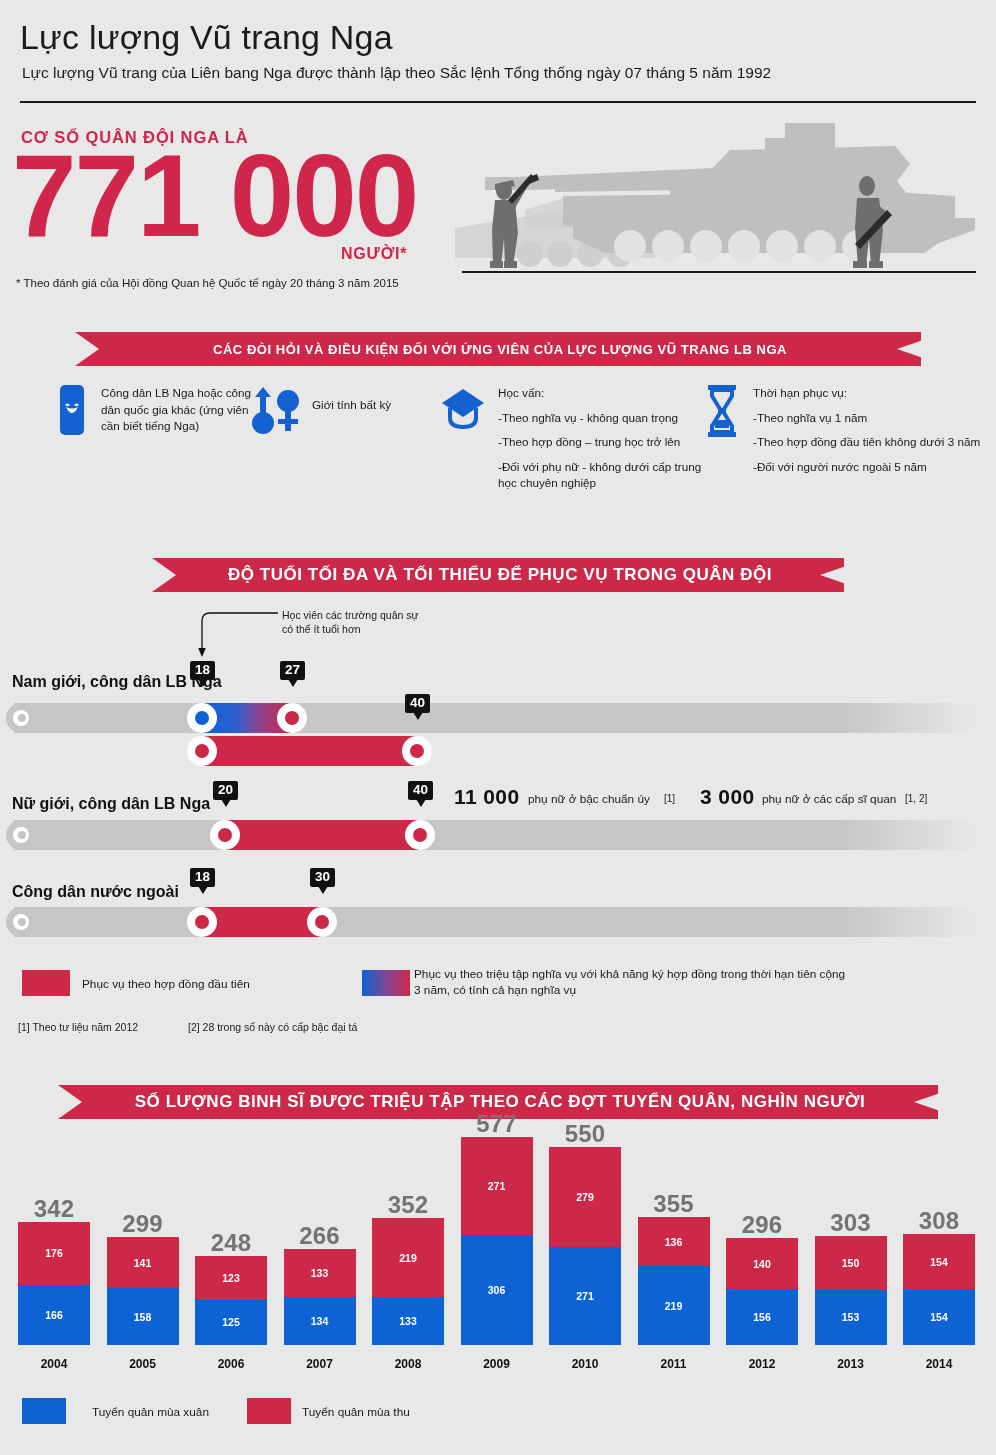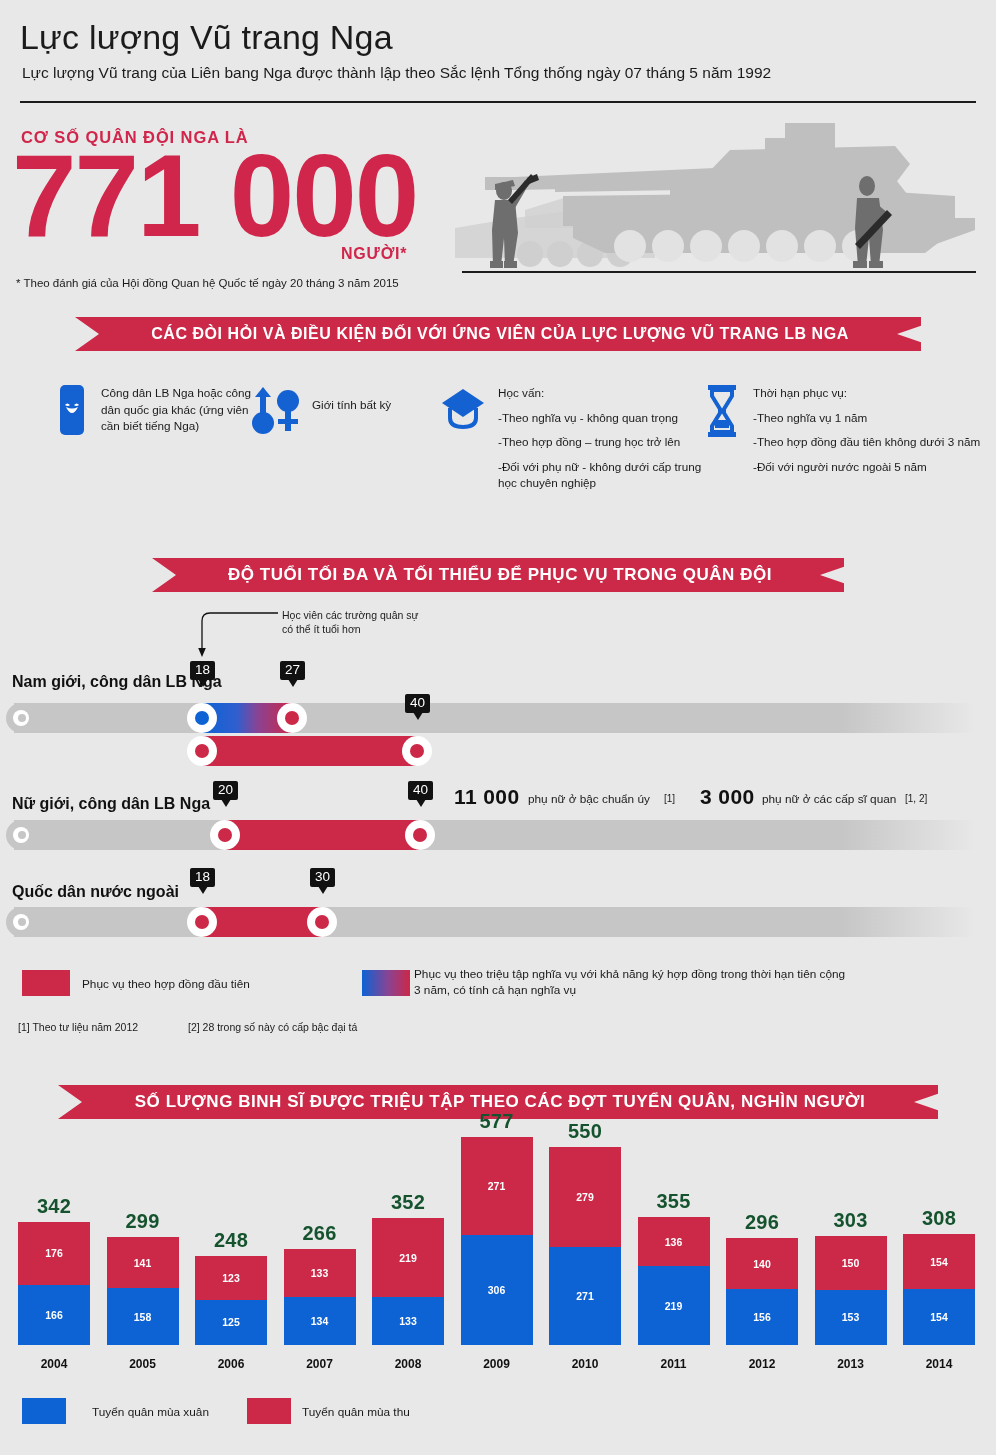--- a/index.html
+++ b/index.html
@@ -52,21 +52,21 @@
 
   
   .banner {
     position: absolute; height: 34px;
     background: #cc2848;
     display: flex; align-items: center; justify-content: center;
     color: #fff; font-weight: 700; letter-spacing: .55px;
     clip-path: polygon(0 0, 100% 0, 100% 26%, calc(100% - 24px) 50%, 100% 74%, 100% 100%, 0 100%, 24px 50%);
   }
   .banner span { padding: 0 26px 0 30px; white-space: nowrap; }
-  #banner-req { left: 75px; top: 317px; width: 846px; font-size: 16px; }
+  #banner-req { left: 75px; top: 332px; width: 846px; font-size: 13px; }
   #banner-age { left: 152px; top: 558px; width: 692px; font-size: 17px; }
   #banner-draft { left: 58px; top: 1085px; width: 880px; font-size: 17px; }
 
   
   .req-row { position: absolute; left: 0; top: 380px; width: 996px; height: 130px; }
   .req-item { position: absolute; display: flex; align-items: flex-start; }
   .req-ico { flex: 0 0 auto; }
   .req-txt { font-size: 11.7px; line-height: 1.42; color: #1b1b1b; }
   .req-txt .ttl { display: block; }
   .req-txt .li { display: block; margin-top: 8px; }
@@ -108,21 +108,21 @@
     position: absolute; width: 30px; height: 30px; border-radius: 50%;
     background: #fff; z-index: 4;
   }
   .knob i {
     position: absolute; left: 8px; top: 8px; width: 14px; height: 14px;
     border-radius: 50%; background: #cc2848; display: block;
   }
   .knob.blue i { background: #0d62d4; }
   .pin {
     position: absolute; z-index: 6;
-    background: #111; color: #fff; font-weight: 400; font-size: 13.5px;
+    background: #111; color: #fff; font-weight: 700; font-size: 13.5px;
     padding: 2px 5px 3px; border-radius: 2px; line-height: 1.05;
     text-align: center; min-width: 22px;
   }
   .pin::after {
     content: ""; position: absolute; left: 50%; bottom: -7px; margin-left: -5px;
     border-left: 5px solid transparent; border-right: 5px solid transparent;
     border-top: 8px solid #111;
   }
   .callout-txt {
     position: absolute; font-size: 10.5px; line-height: 1.3; color: #1b1b1b; white-space: nowrap;
@@ -140,21 +140,21 @@
 
   
   .chart { position: absolute; left: 0; top: 1120px; width: 996px; height: 335px; }
   .bar-g { position: absolute; bottom: 110px; }
   .seg { position: relative; width: 100%; display: flex; align-items: center; justify-content: center; }
   .seg.autumn { background: #cc2848; }
   .seg.spring { background: #0d62d4; }
   .seg span { color: #fff; font-size: 10.5px; font-weight: 700; }
   .bar-total {
     position: absolute; left: 0; width: 100%; text-align: center;
-    font-size: 20px; font-weight: 700; color: #14532d; letter-spacing: .2px;
+    font-size: 24px; font-weight: 700; color: #737373; letter-spacing: .2px;
   }
   .bar-year {
     position: absolute; left: 0; width: 100%; text-align: center;
     font-size: 12px; font-weight: 700; color: #111;
   }
   .c-lg-sw { position: absolute; width: 44px; height: 26px; }
   .c-lg-tx { position: absolute; font-size: 11.8px; color: #1b1b1b; white-space: nowrap; }
 </style>
 </head>
 <body>
@@ -344,21 +344,21 @@
     <div class="pin" style="left:213px; top:186px;">20</div>
     <div class="pin" style="left:408px; top:186px;">40</div>
 
     <div class="stat-num" style="left:454px; top:190px;">11 000</div>
     <div class="stat-txt" style="left:528px; top:197px;">phụ nữ ở bậc chuẩn úy</div>
     <div class="stat-ref" style="left:664px; top:198px;">[1]</div>
     <div class="stat-num" style="left:700px; top:190px;">3 000</div>
     <div class="stat-txt" style="left:762px; top:197px;">phụ nữ ở các cấp sĩ quan</div>
     <div class="stat-ref" style="left:905px; top:198px;">[1, 2]</div>
 
-    <div class="row-label" style="left:12px; top:288px;">Quốc dân nước ngoài</div>
+    <div class="row-label" style="left:12px; top:288px;">Công dân nước ngoài</div>
 
     <div class="track" style="left:14px; top:312px; width:962px;"></div>
     <div class="track-cap" style="left:6px; top:312px;"></div>
     <div class="fill" style="left:202px; top:312px; width:120px;"></div>
     <div class="knob" style="left:187px; top:312px;">
         <i></i>
       </div>
     <div class="knob" style="left:307px; top:312px;">
         <i></i>
       </div>

